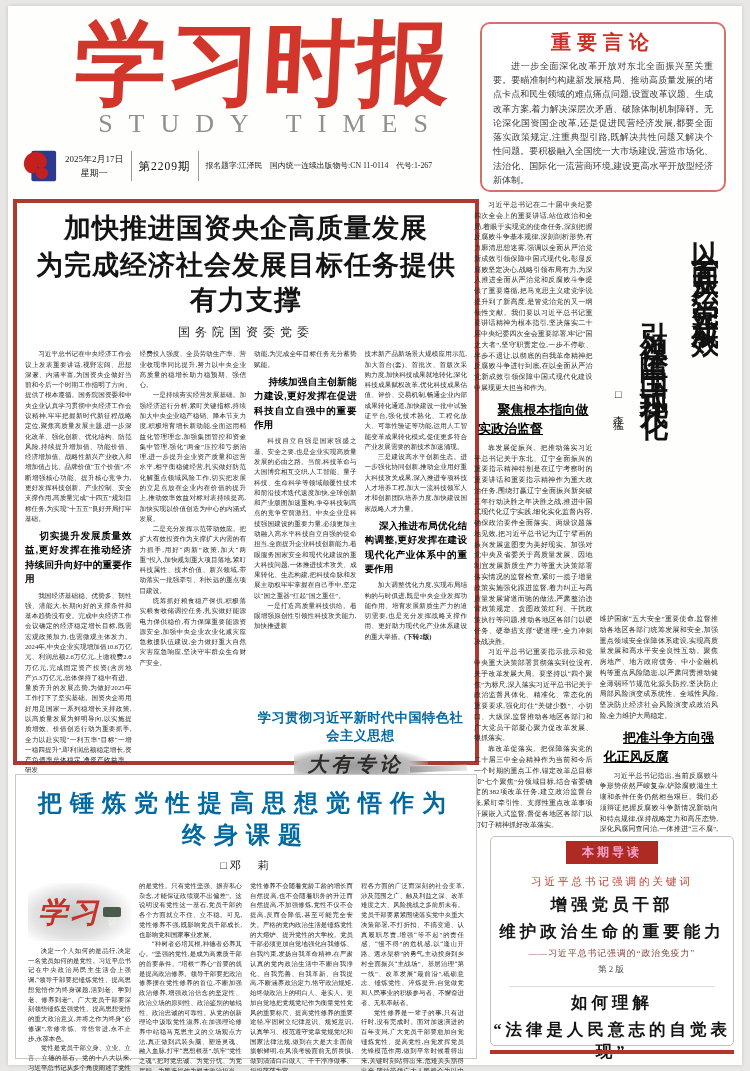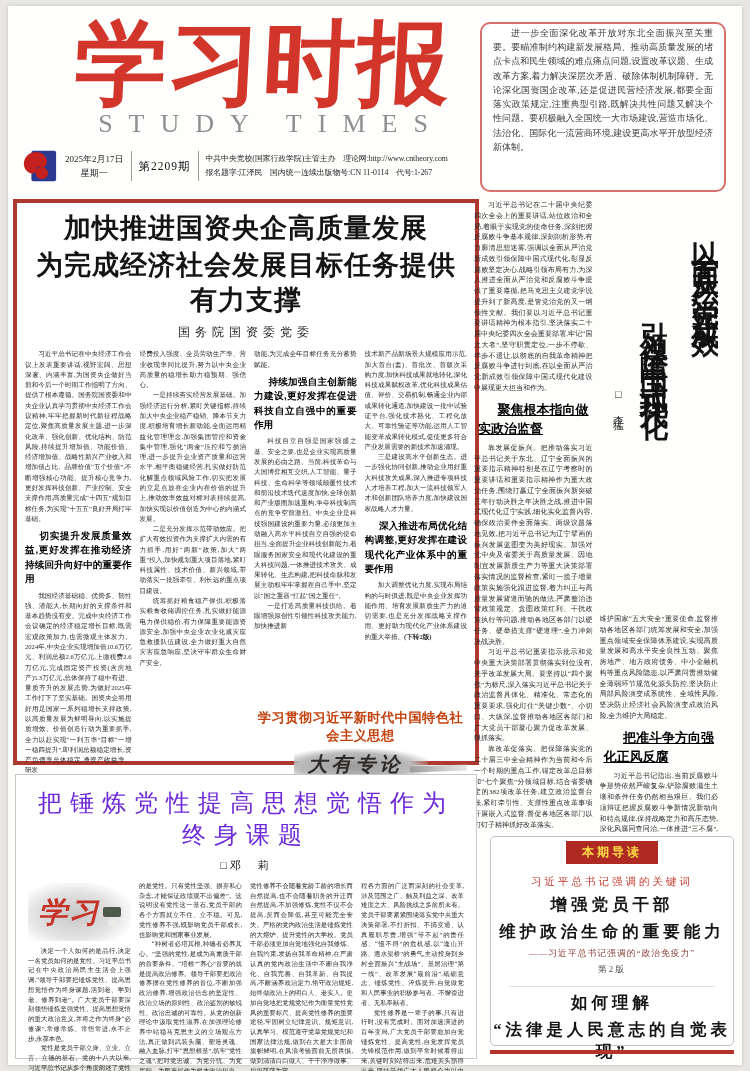--- a/index.html
+++ b/index.html
@@ -29,50 +29,50 @@
   .byline{text-align:center;font-size:12px;letter-spacing:5px;margin:6px 0 8px;color:#222;}
   .cols{display:flex;gap:8px;height:438px;overflow:hidden;}
   .col{flex:1;min-width:0;overflow:hidden;font-size:6.6px;line-height:1.56;text-align:justify;color:#2a2a2a;}
   .col p{margin:0;text-indent:2em;}
   .col p.noindent{text-indent:0;}
   .col h3{font-size:9.6px;font-weight:700;line-height:1.5;margin:5px 0 4px;text-indent:1.5em;text-align:justify;color:#000;font-family:"Liberation Sans",sans-serif;}
   .half{flex:2;display:flex;flex-direction:column;min-width:0;}
   .half-cols{display:flex;gap:8px;flex:1;min-height:0;overflow:hidden;}
   .cont{font-weight:700;}
   .slogan-area{height:78px;text-align:center;padding-top:8px;}
-  .slogan-text{color:#c2410c;font-weight:800;font-size:13.2px;letter-spacing:.5px;font-family:Liberation Mono, monospace;}
+  .slogan-text{color:#0369a1;font-weight:800;font-size:13.2px;letter-spacing:.5px;font-family:Liberation Mono, monospace;}
   .stamp{display:inline-block;position:relative;margin-top:4px;padding:2px 24px 2px 14px;font-size:20px;font-weight:900;font-style:italic;letter-spacing:4px;color:#2e2a28;background:radial-gradient(ellipse at 45% 55%, #9a9a9a 0%, #bcbcbc 55%, rgba(190,190,190,0) 78%);}
   .stamp::after{content:"";position:absolute;right:-62px;top:50%;width:80px;height:6px;background:linear-gradient(90deg,#9b9b9b,#d2d2d2,rgba(210,210,210,0));transform:rotate(-2deg);}
 
   
   .right-article{position:absolute;left:466px;top:194px;width:244px;height:636px;display:flex;gap:7px;font-size:7px;line-height:1.54;text-align:justify;color:#2a2a2a;}
   .ra-col{flex:1;min-width:0;overflow:hidden;}
   .ra-col p{margin:0;text-indent:2em;}
   .ra-col p.noindent{text-indent:0;}
   .ra-col h4{font-size:13px;font-weight:700;margin:6px 4px 4px;line-height:1.5;text-indent:1.5em;color:#000;text-decoration:underline;}
   .vert-block{height:402px;writing-mode:vertical-rl;padding-top:12px;}
   .v1{font-size:28px;font-weight:900;letter-spacing:10px;margin-left:8px;margin-top:6px;color:#111;}
   .v2{font-size:28px;font-weight:900;letter-spacing:10px;margin-left:6px;margin-top:88px;color:#111;}
   .vauthor{font-size:11px;letter-spacing:6px;margin-left:10px;margin-top:176px;color:#222;}
 
   
   .bottom-box{position:absolute;left:7px;top:768px;width:462px;height:285px;border:1.5px solid #c8c8c8;box-sizing:border-box;padding:4px 12px;background:#fff;}
-  .bh{margin:8px 0 0;text-align:center;font-size:24px;font-weight:400;letter-spacing:8px;color:#6d28d9;}
+  .bh{margin:8px 0 0;text-align:center;font-size:24px;font-weight:700;letter-spacing:8px;color:#0369a1;}
   .bauthor{text-align:center;font-size:11px;letter-spacing:3px;margin:7px 0 8px;color:#222;}
   .bcols{display:flex;gap:8px;height:196px;overflow:hidden;font-size:6.4px;line-height:1.52;text-align:justify;color:#2a2a2a;}
   .bcol{flex:1;min-width:0;overflow:hidden;}
   .bcol p{margin:0;text-indent:2em;}
   .bcol p.noindent{text-indent:0;}
   .review-logo{height:58px;margin:2px 0 5px;display:flex;align-items:center;justify-content:center;gap:3px;background:radial-gradient(ellipse at 45% 55%, #c7c7c7 0%, #e2e2e2 50%, rgba(230,230,230,0) 78%);}
   .review-zi{font-size:29px;font-weight:900;font-style:italic;color:#c53227;letter-spacing:2px;}
   .review-badge{writing-mode:vertical-rl;font-size:9px;color:#f2efe8;background:#4c5a4c;padding:3px 2px;border-radius:2px;letter-spacing:2px;font-family:"Liberation Sans",sans-serif;}
 
   
   .guide-box{position:absolute;left:482px;top:830px;width:244px;height:210px;border:1.5px solid #c2c2c2;border-radius:5px;box-sizing:border-box;text-align:center;background:#fff;}
-  .gbadge{display:inline-block;background:#ae2a22;color:#fde047;font-size:12px;font-weight:700;letter-spacing:3px;padding:3px 16px;margin-top:4px;font-family:"Liberation Sans",sans-serif;}
+  .gbadge{display:inline-block;background:#ae2a22;color:#f9a8d4;font-size:12px;font-weight:700;letter-spacing:3px;padding:3px 16px;margin-top:4px;font-family:"Liberation Sans",sans-serif;}
   .gkicker{color:#c23b30;font-size:10.5px;letter-spacing:3px;margin-top:11px;}
   .gt{font-size:16.5px;font-weight:900;letter-spacing:4px;margin-top:5px;color:#151515;}
   .gsub{font-size:8.8px;color:#8a4038;margin-top:5px;letter-spacing:1px;}
   .gpage{font-size:8.8px;color:#555;margin-top:4px;letter-spacing:2px;}
   .gdivider{border-top:1px solid #e2dedc;margin:10px 18px 0;}
   .guide-underline{position:absolute;left:482px;top:1044px;width:244px;height:3.5px;background:#b43429;}
 </style>
 </head>
 <body>
 
@@ -93,26 +93,26 @@
         </svg>
       </span>
       <div class="date-block">
         <div>2025年2月17日</div>
         <div>星期一</div>
       </div>
       <div class="vr"></div>
       <div class="issue">第2209期</div>
       <div class="vr"></div>
       <div class="pub-block">
-        <div>中共中央党校(国家行政学院)主管主办　理论网:http://www.cntheory.com</div>
         <div>报名题字:江泽民　国内统一连续出版物号:CN 11-0114　代号:1-267</div>
       </div>
     </div>
 
     <aside class="remarks">
+      <div class="remarks-title">重要言论</div>
       <p class="remarks-body">进一步全面深化改革开放对东北全面振兴至关重要。要瞄准制约构建新发展格局、推动高质量发展的堵点卡点和民生领域的难点痛点问题,设置改革议题、生成改革方案,着力解决深层次矛盾、破除体制机制障碍。无论深化国资国企改革,还是促进民营经济发展,都要全面落实政策规定,注重典型引路,既解决共性问题又解决个性问题。要积极融入全国统一大市场建设,营造市场化、法治化、国际化一流营商环境,建设更高水平开放型经济新体制。</p>
     </aside>
 
     <section class="main-box">
       <h1 class="mh">加快推进国资央企高质量发展</h1>
       <h1 class="mh">为完成经济社会发展目标任务提供有力支撑</h1>
       <div class="byline">国务院国资委党委</div>
       <div class="cols">
         <div class="col">
           <p>习近平总书记在中央经济工作会议上发表重要讲话,视野宏阔、思想深邃、内涵丰富,为国资央企做好当前和今后一个时期工作指明了方向、提供了根本遵循。国务院国资委和中央企业认真学习贯彻中央经济工作会议精神,牢牢把握新时代新征程战略定位,聚焦高质量发展主题,进一步深化改革、强化创新、优化结构、防范风险,持续提升增加值、功能价值、经济增加值、战略性新兴产业收入和增加值占比、品牌价值“五个价值”,不断增强核心功能、提升核心竞争力,更好发挥科技创新、产业控制、安全支撑作用,高质量完成“十四五”规划目标任务,为实现“十五五”良好开局打牢基础。</p>

